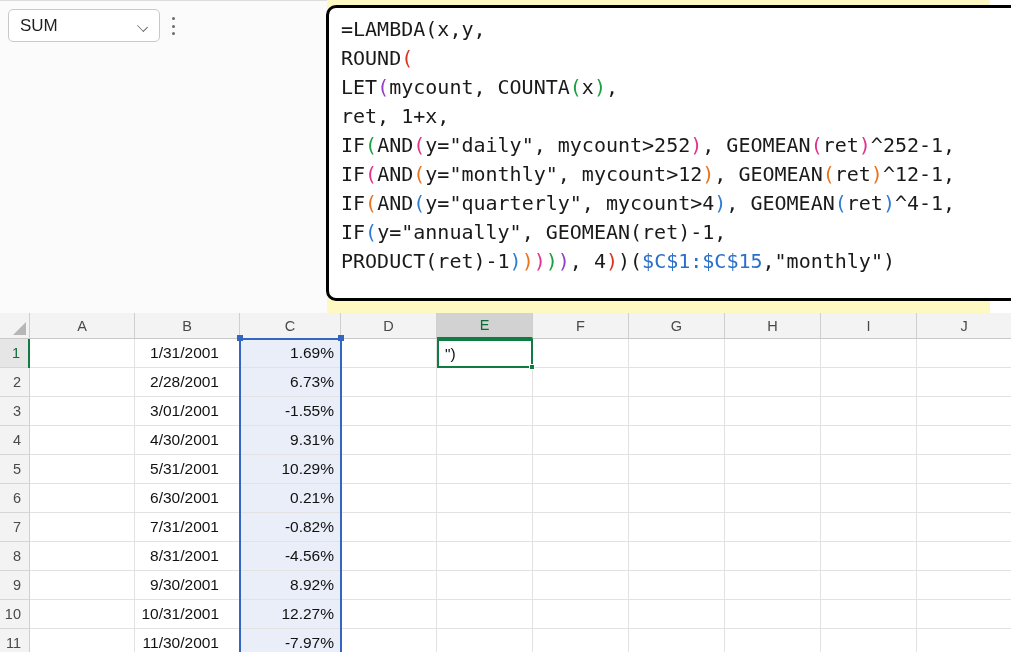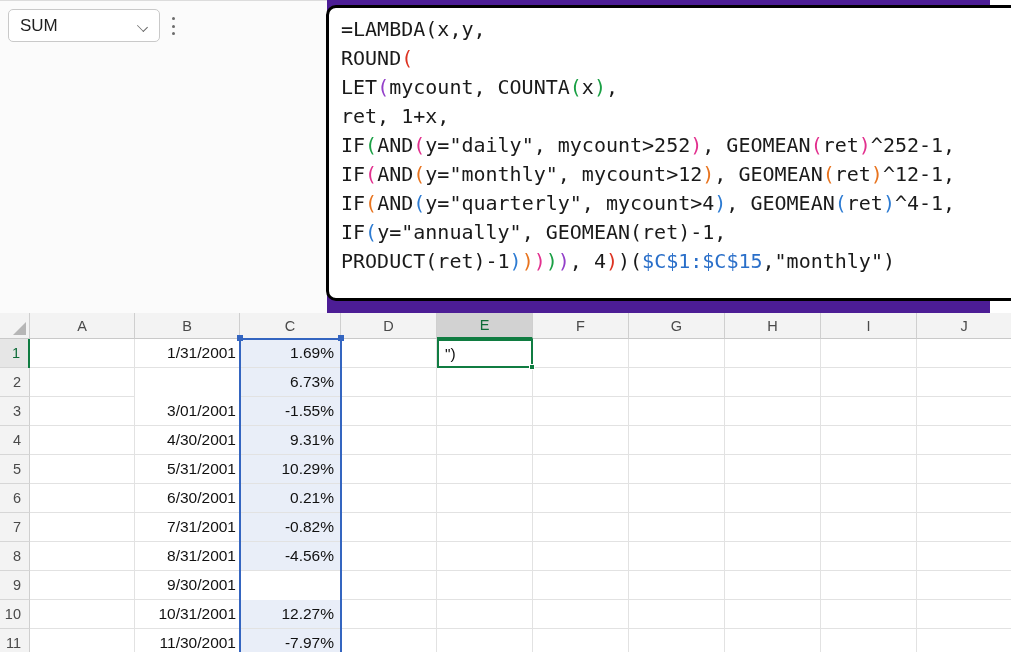--- a/index.html
+++ b/index.html
@@ -1,18 +1,18 @@
 <!DOCTYPE html>
 <html><head>
 <meta charset="utf-8">
 <style>
   * { margin:0; padding:0; box-sizing:border-box; }
   html,body { width:1011px; height:652px; overflow:hidden; background:#fff;
     font-family:"Liberation Sans", sans-serif; }
-  #stage { position:relative; width:990px; height:652px; background:#4c1d95; }
+  #stage { position:relative; width:990px; height:652px; background:#fef9c3; }
 
   
   #topbar { position:absolute; left:0; top:0; width:327px; height:313px; background:#fbfbfb; border-top:1px solid #dcdcdc; }
   .namebox { position:absolute; left:8px; top:8px; width:152px; height:33px;
     background:#fff; border:1px solid #c9c9c9; border-radius:5px;
     display:flex; align-items:center; }
   .namebox .nbval { font-size:17px; color:#1f1f1f; padding-left:11px; flex:1; }
   .chev { width:12px; height:12px; position:relative; }
   .chev::before { content:""; position:absolute; left:1px; top:2px; width:8px; height:8px;
     border-right:1.8px solid #666; border-bottom:1.8px solid #666; transform:rotate(45deg) scale(1,0.72); }
@@ -51,21 +51,21 @@
   .corner { position:relative; }
   .corner .tri { position:absolute; right:3px; bottom:3px; width:0; height:0;
     border-left:13px solid transparent; border-bottom:13px solid #b6b6b6; }
   .rhdr { position:absolute; left:0; width:30px; background:#f3f3f3;
     border-right:1px solid #cfcfcf; border-bottom:1px solid #d6d6d6;
     display:flex; align-items:center; justify-content:flex-end; padding-right:8px;
     font-size:14.5px; color:#4a4a4a; }
   .rhdr.active { background:#e6e6e6; color:#0c6b37; border-right:2px solid #107C41; }
   .cell { position:absolute; border-right:1px solid #e2e2e2; border-bottom:1px solid #e2e2e2;
     font-size:15.5px; color:#111; display:flex; align-items:center; background:#fff; }
-  .cell.date { justify-content:flex-end; padding-right:3px; }
+  .cell.date { justify-content:flex-end; padding-right:20px; }
   .cell.pct  { justify-content:flex-end; padding-right:6px; }
   .cell.range { background:#e9eef8; }
   .cell.activecell { justify-content:flex-start; padding-left:6px; }
   .ov { position:absolute; }
 </style>
 </head>
 <body>
 
 <div id="stage">
 
@@ -105,20 +105,21 @@
       <div class="cell pct range" style="left: 240px; top: 26px; width: 101px; height: 29px;">1.69%</div>
       <div class="cell" style="left: 341px; top: 26px; width: 96px; height: 29px;"></div>
       <div class="cell" style="left: 437px; top: 26px; width: 96px; height: 29px;"></div>
       <div class="cell" style="left: 533px; top: 26px; width: 96px; height: 29px;"></div>
       <div class="cell" style="left: 629px; top: 26px; width: 96px; height: 29px;"></div>
       <div class="cell" style="left: 725px; top: 26px; width: 96px; height: 29px;"></div>
       <div class="cell" style="left: 821px; top: 26px; width: 96px; height: 29px;"></div>
       <div class="cell" style="left: 917px; top: 26px; width: 95px; height: 29px;"></div>
       <div class="rhdr" style="top: 55px; height: 29px;">2</div>
       <div class="cell" style="left: 30px; top: 55px; width: 105px; height: 29px;"></div>
+      <div class="cell date" style="left: 135px; top: 55px; width: 105px; height: 29px;">2/28/2001</div>
       <div class="cell pct range" style="left: 240px; top: 55px; width: 101px; height: 29px;">6.73%</div>
       <div class="cell" style="left: 341px; top: 55px; width: 96px; height: 29px;"></div>
       <div class="cell" style="left: 437px; top: 55px; width: 96px; height: 29px;"></div>
       <div class="cell" style="left: 533px; top: 55px; width: 96px; height: 29px;"></div>
       <div class="cell" style="left: 629px; top: 55px; width: 96px; height: 29px;"></div>
       <div class="cell" style="left: 725px; top: 55px; width: 96px; height: 29px;"></div>
       <div class="cell" style="left: 821px; top: 55px; width: 96px; height: 29px;"></div>
       <div class="cell" style="left: 917px; top: 55px; width: 95px; height: 29px;"></div>
       <div class="rhdr" style="top: 84px; height: 29px;">3</div>
       <div class="cell" style="left: 30px; top: 84px; width: 105px; height: 29px;"></div>
@@ -182,20 +183,21 @@
       <div class="cell" style="left: 341px; top: 229px; width: 96px; height: 29px;"></div>
       <div class="cell" style="left: 437px; top: 229px; width: 96px; height: 29px;"></div>
       <div class="cell" style="left: 533px; top: 229px; width: 96px; height: 29px;"></div>
       <div class="cell" style="left: 629px; top: 229px; width: 96px; height: 29px;"></div>
       <div class="cell" style="left: 725px; top: 229px; width: 96px; height: 29px;"></div>
       <div class="cell" style="left: 821px; top: 229px; width: 96px; height: 29px;"></div>
       <div class="cell" style="left: 917px; top: 229px; width: 95px; height: 29px;"></div>
       <div class="rhdr" style="top: 258px; height: 29px;">9</div>
       <div class="cell" style="left: 30px; top: 258px; width: 105px; height: 29px;"></div>
       <div class="cell date" style="left: 135px; top: 258px; width: 105px; height: 29px;">9/30/2001</div>
+      <div class="cell pct range" style="left: 240px; top: 258px; width: 101px; height: 29px;">8.92%</div>
       <div class="cell" style="left: 341px; top: 258px; width: 96px; height: 29px;"></div>
       <div class="cell" style="left: 437px; top: 258px; width: 96px; height: 29px;"></div>
       <div class="cell" style="left: 533px; top: 258px; width: 96px; height: 29px;"></div>
       <div class="cell" style="left: 629px; top: 258px; width: 96px; height: 29px;"></div>
       <div class="cell" style="left: 725px; top: 258px; width: 96px; height: 29px;"></div>
       <div class="cell" style="left: 821px; top: 258px; width: 96px; height: 29px;"></div>
       <div class="cell" style="left: 917px; top: 258px; width: 95px; height: 29px;"></div>
       <div class="rhdr" style="top: 287px; height: 29px;">10</div>
       <div class="cell" style="left: 30px; top: 287px; width: 105px; height: 29px;"></div>
       <div class="cell date" style="left: 135px; top: 287px; width: 105px; height: 29px;">10/31/2001</div>

